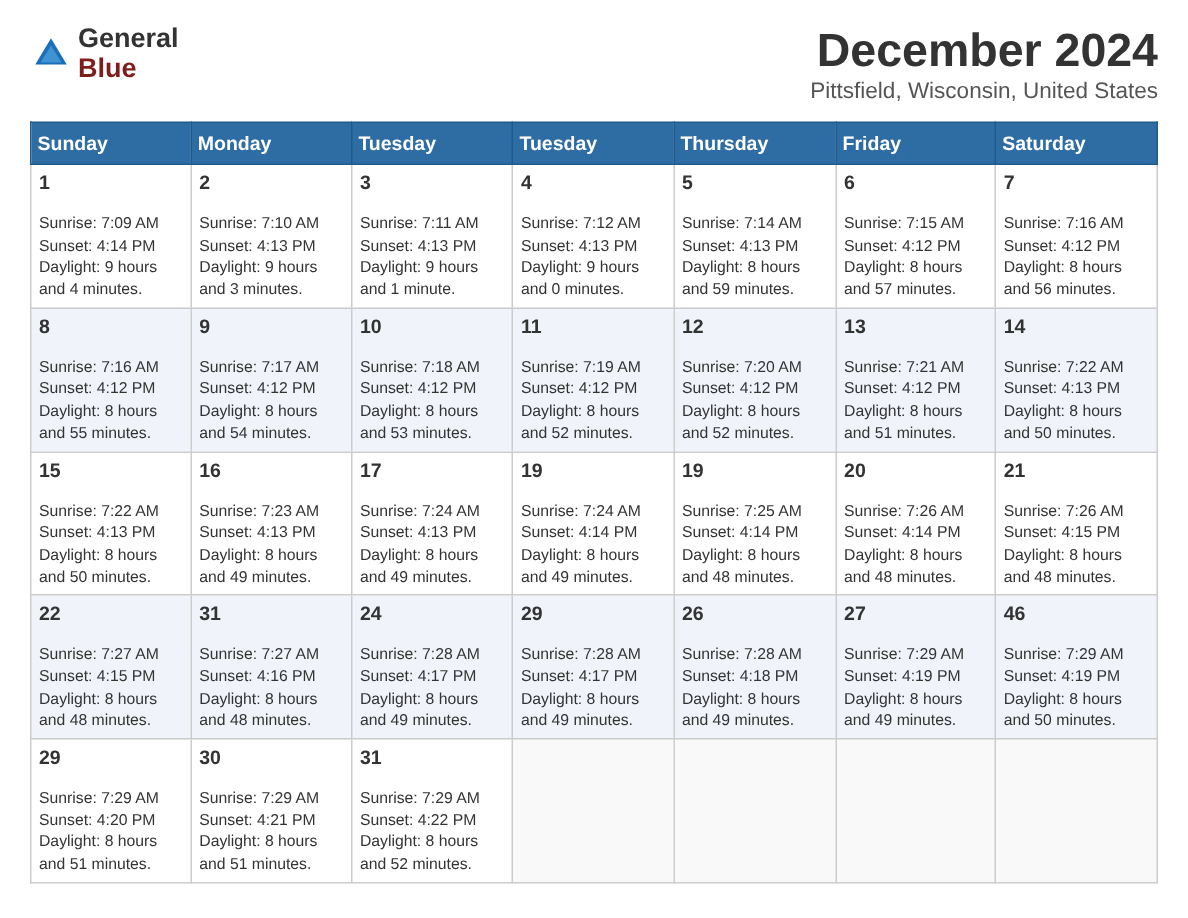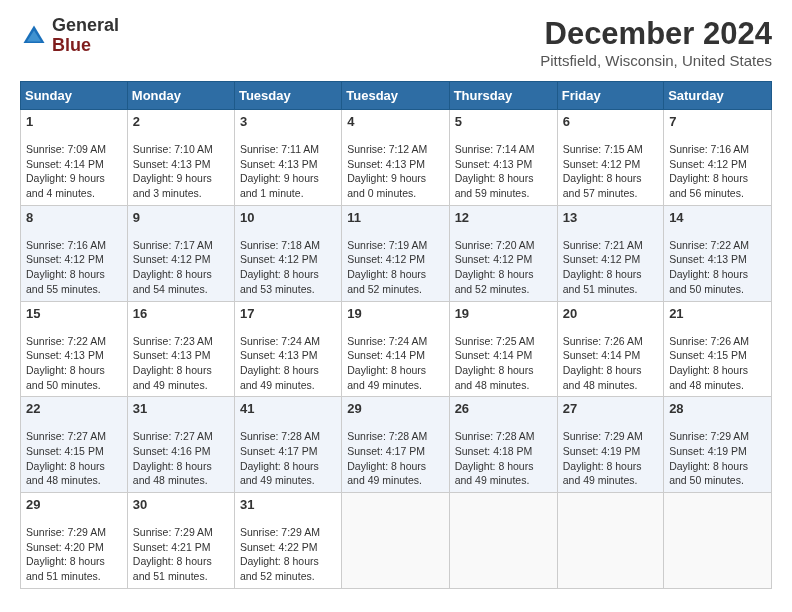--- a/index.html
+++ b/index.html
@@ -214,37 +214,37 @@
       <tr>
         <td>
           <span class="day-num">22</span>
           <div class="day-info">Sunrise: 7:27 AM<br>Sunset: 4:15 PM<br>Daylight: 8 hours and 48 minutes.</div>
         </td>
         <td>
           <span class="day-num">31</span>
           <div class="day-info">Sunrise: 7:27 AM<br>Sunset: 4:16 PM<br>Daylight: 8 hours and 48 minutes.</div>
         </td>
         <td>
-          <span class="day-num">41</span>
+          <span class="day-num">24</span>
           <div class="day-info">Sunrise: 7:28 AM<br>Sunset: 4:17 PM<br>Daylight: 8 hours and 49 minutes.</div>
         </td>
         <td>
           <span class="day-num">29</span>
           <div class="day-info">Sunrise: 7:28 AM<br>Sunset: 4:17 PM<br>Daylight: 8 hours and 49 minutes.</div>
         </td>
         <td>
           <span class="day-num">26</span>
           <div class="day-info">Sunrise: 7:28 AM<br>Sunset: 4:18 PM<br>Daylight: 8 hours and 49 minutes.</div>
         </td>
         <td>
           <span class="day-num">27</span>
           <div class="day-info">Sunrise: 7:29 AM<br>Sunset: 4:19 PM<br>Daylight: 8 hours and 49 minutes.</div>
         </td>
         <td>
-          <span class="day-num">28</span>
+          <span class="day-num">46</span>
           <div class="day-info">Sunrise: 7:29 AM<br>Sunset: 4:19 PM<br>Daylight: 8 hours and 50 minutes.</div>
         </td>
       </tr>
       <tr>
         <td>
           <span class="day-num">29</span>
           <div class="day-info">Sunrise: 7:29 AM<br>Sunset: 4:20 PM<br>Daylight: 8 hours and 51 minutes.</div>
         </td>
         <td>
           <span class="day-num">30</span>

